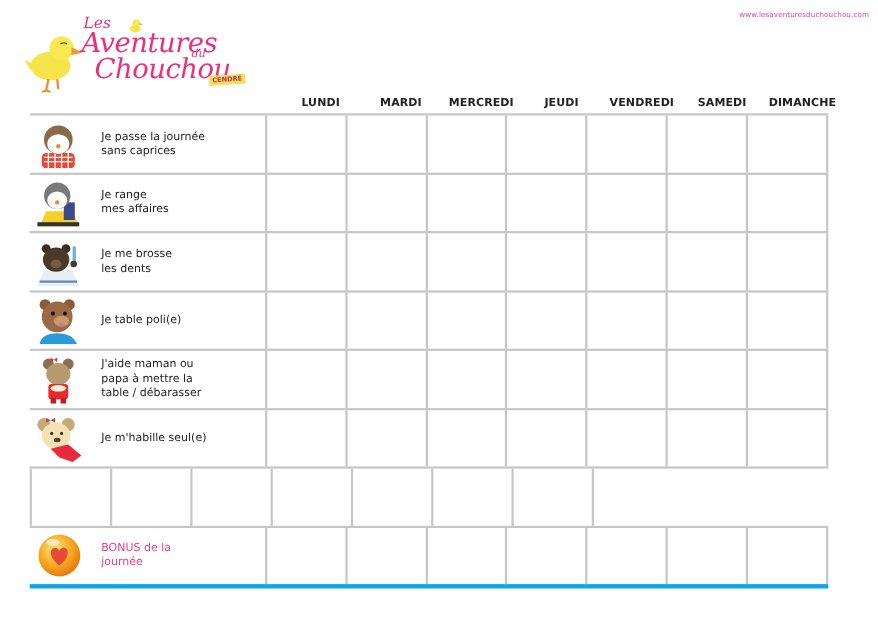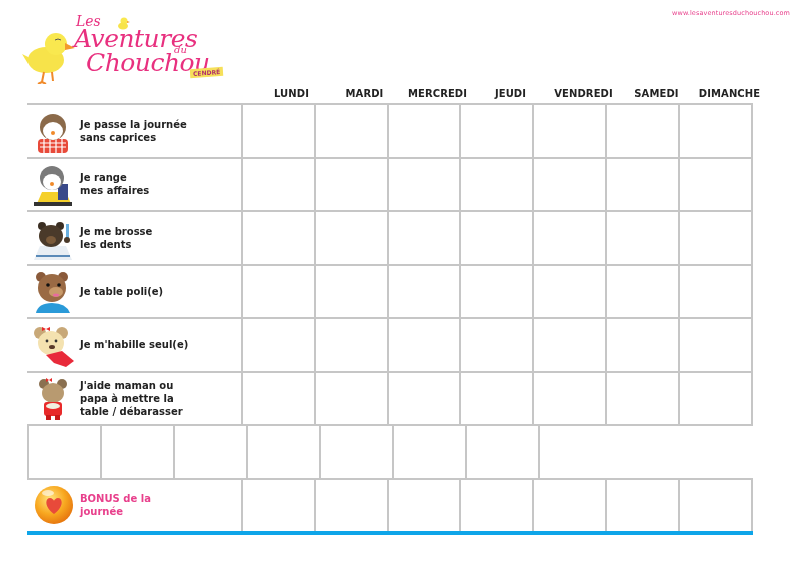--- a/index.html
+++ b/index.html
@@ -12,21 +12,21 @@
   .lt-du{left:110px;top:33px;font-size:10px;margin-left:42px;}
   .lt-ch{left:64px;top:38px;font-size:25px;letter-spacing:-0.5px;}
   .cendre{position:absolute;left:168px;top:56px;background:#f6e05a;color:#b0306a;font-size:6px;font-weight:bold;padding:1px 3px;transform:rotate(-4deg);}
   .days{position:absolute;left:255px;top:88px;width:511px;height:14px;display:flex;}
   .day{width:73px;text-align:center;font-size:10px;font-weight:bold;color:#222;letter-spacing:0.1px;}
   .table{position:absolute;left:27px;top:103px;width:726px;}
   .row{display:flex;height:51.5px;border-top:2px solid #c6c6c6;}
   .row:last-child{border-bottom:4px solid #0ea5e9;}
   .label-cell{width:214px;display:flex;align-items:center;position:relative;}
   .avatar{width:44px;height:44px;margin-left:5px;flex:none;position:relative;}
-  .task{margin-left:4px;font-size:10px;font-weight:bold;color:#222;line-height:13px;white-space:pre-line;}
+  .task{margin-left:16px;font-size:10px;font-weight:normal;color:#222;line-height:13px;white-space:pre-line;}
   .task.bonus{color:#e8408c;}
   .cell{width:71px;border-left:2px solid #c6c6c6;}
   .cell.last{border-right:2px solid #c6c6c6;}
 </style>
 </head>
 <body>
 
 <div class="url">www.lesaventuresduchouchou.com</div>
 
 <div class="logo">
@@ -149,55 +149,55 @@
     <div class="cell"></div>
     <div class="cell"></div>
     <div class="cell"></div>
     <div class="cell"></div>
     <div class="cell last"></div>
   </div>
 
   <div class="row">
     <div class="label-cell">
       <svg class="avatar" viewBox="0 0 44 44">
+        <circle cx="12" cy="8" r="5" fill="#8a7050"></circle>
+        <circle cx="30" cy="8" r="5" fill="#8a7050"></circle>
+        <path d="M14 2 l3 2 l-3 2 z M20 2 l-3 2 l3 2 z" fill="#e82a2a"></path>
+        <ellipse cx="21" cy="17" rx="11" ry="10" fill="#b89a70"></ellipse>
+        <rect x="12" y="26" width="18" height="14" rx="3" fill="#e82a2a"></rect>
+        <ellipse cx="21" cy="30" rx="7" ry="3" fill="#f0f0e0"></ellipse>
+        <rect x="14" y="39" width="5" height="5" fill="#c81a1a"></rect>
+        <rect x="23" y="39" width="5" height="5" fill="#c81a1a"></rect>
+      </svg>
+      <div class="task">J'aide maman ou
+papa à mettre la
+table / débarasser</div>
+    </div>
+    <div class="cell"></div>
+    <div class="cell"></div>
+    <div class="cell"></div>
+    <div class="cell"></div>
+    <div class="cell"></div>
+    <div class="cell"></div>
+    <div class="cell last"></div>
+  </div>
+
+  <div class="row">
+    <div class="label-cell">
+      <svg class="avatar" viewBox="0 0 44 44">
         <circle cx="8" cy="10" r="6" fill="#c8a878"></circle>
         <circle cx="30" cy="10" r="6" fill="#c8a878"></circle>
         <path d="M10 4 l4 2 l-4 2 z M18 4 l-4 2 l4 2 z" fill="#e82a2a"></path>
         <ellipse cx="19" cy="20" rx="13" ry="12" fill="#f4e2b0"></ellipse>
         <circle cx="15" cy="18" r="1.4" fill="#333"></circle>
         <circle cx="24" cy="18" r="1.4" fill="#333"></circle>
         <ellipse cx="20" cy="24" rx="3" ry="2" fill="#5a3a2a"></ellipse>
         <path d="M14 32 L30 28 L42 38 L34 44 L22 40 Z" fill="#e82a3a"></path>
       </svg>
       <div class="task">Je m'habille seul(e)</div>
-    </div>
-    <div class="cell"></div>
-    <div class="cell"></div>
-    <div class="cell"></div>
-    <div class="cell"></div>
-    <div class="cell"></div>
-    <div class="cell"></div>
-    <div class="cell last"></div>
-  </div>
-
-  <div class="row">
-    <div class="label-cell">
-      <svg class="avatar" viewBox="0 0 44 44">
-        <circle cx="12" cy="8" r="5" fill="#8a7050"></circle>
-        <circle cx="30" cy="8" r="5" fill="#8a7050"></circle>
-        <path d="M14 2 l3 2 l-3 2 z M20 2 l-3 2 l3 2 z" fill="#e82a2a"></path>
-        <ellipse cx="21" cy="17" rx="11" ry="10" fill="#b89a70"></ellipse>
-        <rect x="12" y="26" width="18" height="14" rx="3" fill="#e82a2a"></rect>
-        <ellipse cx="21" cy="30" rx="7" ry="3" fill="#f0f0e0"></ellipse>
-        <rect x="14" y="39" width="5" height="5" fill="#c81a1a"></rect>
-        <rect x="23" y="39" width="5" height="5" fill="#c81a1a"></rect>
-      </svg>
-      <div class="task">J'aide maman ou
-papa à mettre la
-table / débarasser</div>
     </div>
     <div class="cell"></div>
     <div class="cell"></div>
     <div class="cell"></div>
     <div class="cell"></div>
     <div class="cell"></div>
     <div class="cell"></div>
     <div class="cell last"></div>
   </div>
 

